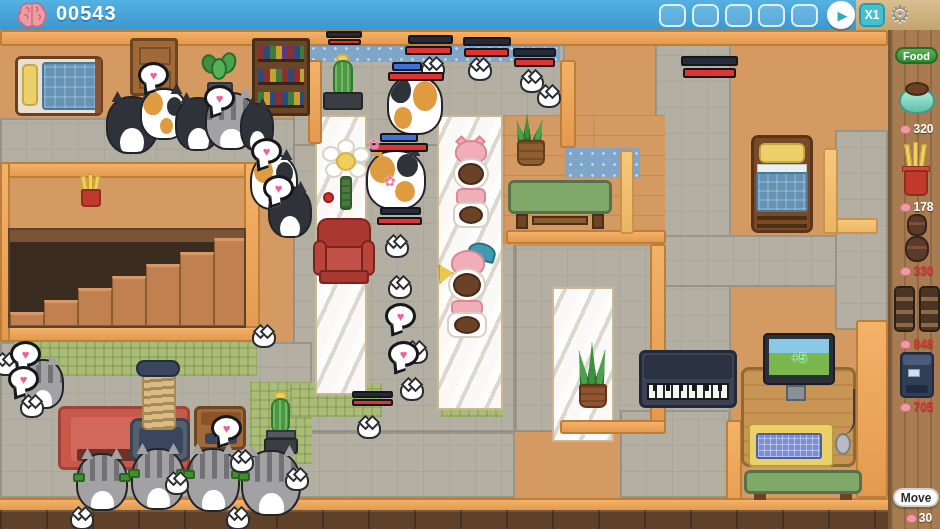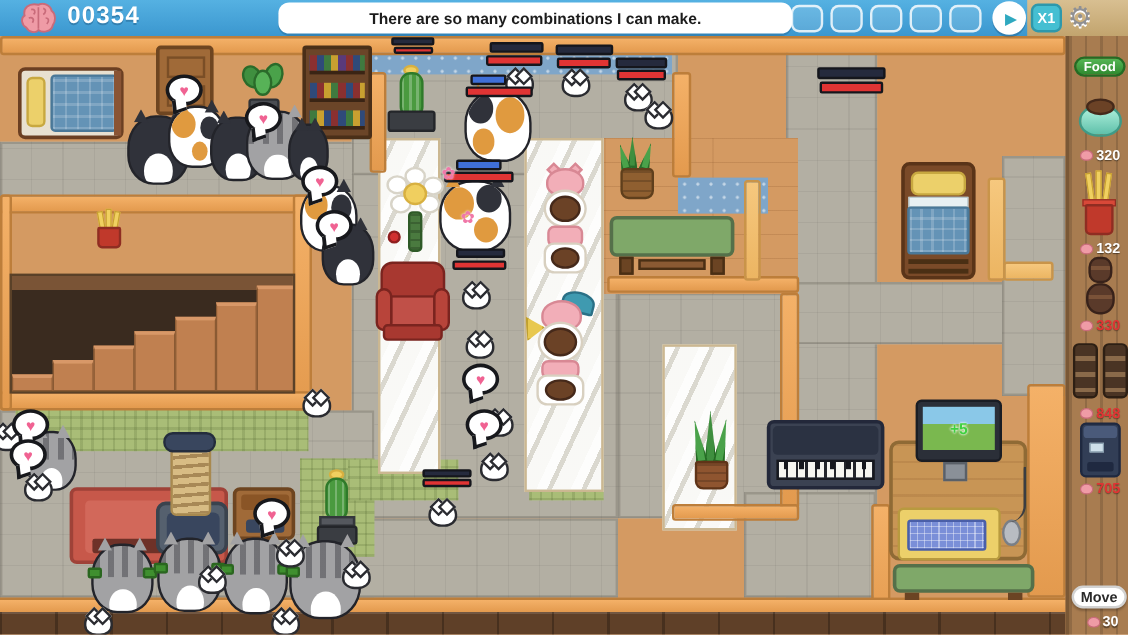--- a/index.html
+++ b/index.html
@@ -448,24 +448,21 @@
   </div>
 
   <div id="topbar" class="abs"></div>
   <div id="topbar-tan" class="abs"></div>
   <div id="brain" class="abs">
     <svg width="32" height="26" viewBox="0 0 32 26">
         <path d="M16 2 C8 0 3 5 4.5 11 C1 13 2 19 6 21 C8 25 14 26 16 23 C20 26 27 24 28 19 C31 15 30 9 27 7 C26 2 20 0 16 2 Z" fill="#ef9ba6" stroke="#c96b7a" stroke-width="1.6"></path>
         <path d="M10 6 C13 5 14 8 12 10 M20 5 C23 6 22 9 20 10 M8 13 C11 12 13 14 11 17 M22 13 C25 13 25 16 23 18 M16 4 L16 22" fill="none" stroke="#c96b7a" stroke-width="1.4"></path>
       </svg>
   </div>
-  <div id="score" class="abs">00354</div>
-  <div id="msgbar" class="abs">
-      <span>There are so many combinations I can make.</span>
-    </div>
+  <div id="score" class="abs">00543</div>
   <div class="abs slot" style="left:659px"></div>
   <div class="abs slot" style="left:692px"></div>
   <div class="abs slot" style="left:725px"></div>
   <div class="abs slot" style="left:758px"></div>
   <div class="abs slot" style="left:791px"></div>
   <div id="playbtn" class="abs">
       <span>▶</span>
     </div>
   <div id="speedbtn" class="abs">X1</div>
   <div id="gearbtn" class="abs">⚙</div>
@@ -484,21 +481,21 @@
 
     <div class="abs" style="left:9px;top:114px;width:34px;height:54px">
       <div style="position:absolute;left:6px;top:0;width:5px;height:26px;background:#f0d060;border:1px solid #c8a030;transform:rotate(-8deg)"></div>
       <div style="position:absolute;left:13px;top:-2px;width:5px;height:28px;background:#f0d060;border:1px solid #c8a030"></div>
       <div style="position:absolute;left:20px;top:0;width:5px;height:26px;background:#f0d060;border:1px solid #c8a030;transform:rotate(8deg)"></div>
       <div style="position:absolute;left:2px;top:22px;width:28px;height:6px;background:#d84838;border:1px solid #8f2d22"></div>
       <div style="position:absolute;left:4px;top:26px;width:24px;height:26px;background:#c0392b;border:2px solid #8f2d22;border-radius:2px 2px 5px 5px"></div>
     </div>
     <div class="pricerow" style="left:2px;top:170px">
         <i class="minibrain"></i>
-        <span class="pw">132</span>
+        <span class="pw">178</span>
       </div>
 
     <div class="abs" style="left:10px;top:184px;width:32px;height:50px">
       <div style="position:absolute;left:6px;top:0;width:20px;height:22px;background:#5a3a2a;background-image:linear-gradient(180deg,transparent 6px,#7a5238 6px 9px,transparent 9px);border:2px solid #38221a;border-radius:40%"></div>
       <div style="position:absolute;left:4px;top:22px;width:24px;height:26px;background:#5a3a2a;background-image:linear-gradient(180deg,transparent 8px,#7a5238 8px 11px,transparent 11px);border:2px solid #38221a;border-radius:45%"></div>
     </div>
     <div class="pricerow" style="left:2px;top:234px">
         <i class="minibrain"></i>
         <span class="pr">330</span>
       </div>

